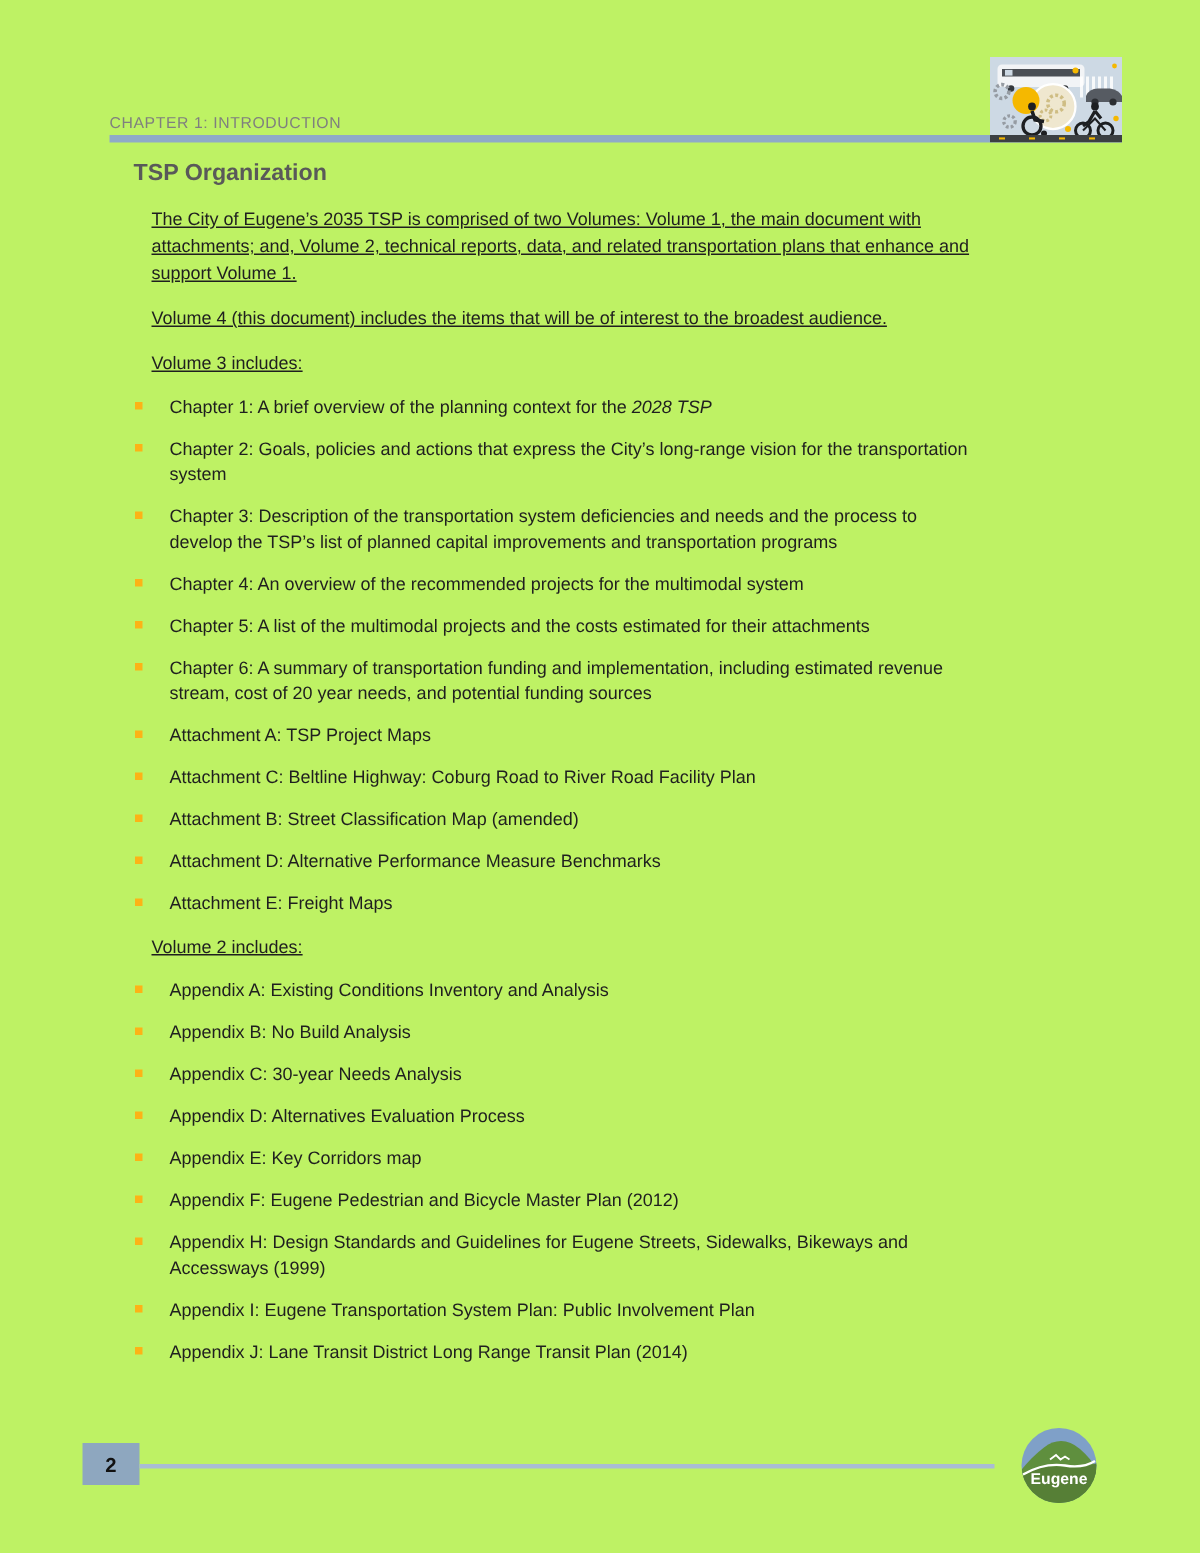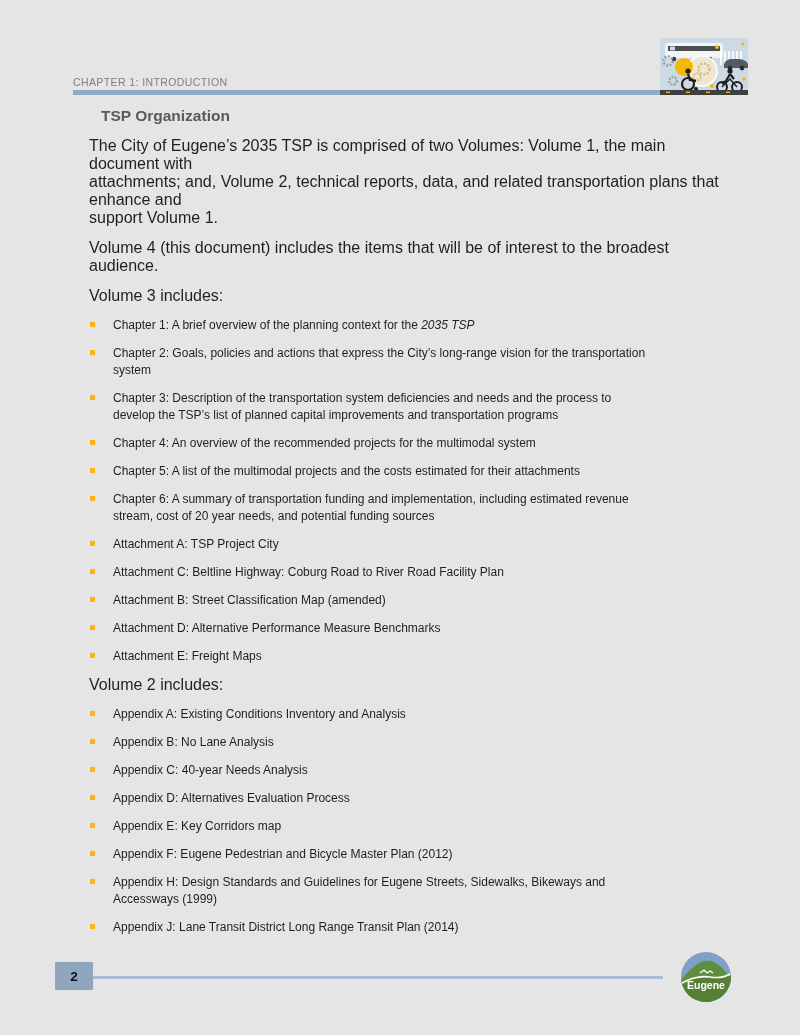--- a/index.html
+++ b/index.html
@@ -1,40 +1,40 @@
 <!DOCTYPE html>
 <html style="--rule-blue: #8faac7; --footer-line-blue: #a9bcd4; --page-badge-blue: #8ea7bf; --bullet-gold: #fcb316; --heading-gray: #595959; --chapter-gray: #7f7f7f; --logo-blue: #7fa0c8; --logo-green: #5f8f3e; --collage-bg-blue: #cdd9e4; --collage-yellow: #f5b800;"><head>
 <meta charset="utf-8">
 <style>
   html,body{margin:0;padding:0;}
   body{
     width:800px;height:1035px;background:#ffffff;position:relative;
     font-family:"Liberation Sans",sans-serif;color:#1f1f1f;overflow:hidden;
   }
-  .page{position:absolute;inset:0;background:#e5e5e5;}
+  .page{position:absolute;inset:0;background:#bef264;}
 
   
   .chapter-label{
     position:absolute;left:73px;top:76px;
     font-size:10.5px;letter-spacing:.4px;color:var(--chapter-gray,#7f7f7f);
   }
   .header-rule{
     position:absolute;left:73px;top:90px;width:675px;height:5px;
     background:var(--rule-blue,#8faac7);
   }
   .collage{position:absolute;left:660px;top:38px;width:88px;height:57px;}
 
   
   main{position:absolute;left:89px;top:106px;width:640px;}
   h1.doc-heading{
-    margin:0 0 12px 12px;font-size:15.5px;line-height:19px;font-weight:bold;
+    margin:0 0 12px 0;font-size:15.5px;line-height:19px;font-weight:bold;
     color:var(--heading-gray,#595959);
   }
   p.body-par{
-    margin:0 0 12px 0;font-size:16px;line-height:18px;white-space:pre-line;
+    margin:0 0 12px 12px;font-size:12px;line-height:18px;white-space:pre-line;text-decoration:underline;
   }
   ul.bullet-list{list-style:none;margin:2px 0 1px 0;padding:0;}
   li.bullet-item{
     position:relative;padding-left:24px;margin:0 0 11px 0;
     font-size:12px;line-height:17px;
   }
   .bullet-sq{
     position:absolute;left:1px;top:5px;width:5px;height:5px;
     background:var(--bullet-gold,#fcb316);
   }
@@ -121,21 +121,21 @@
 attachments; and, Volume 2, technical reports, data, and related transportation plans that enhance and
 support Volume 1.</p>
 
     <p class="body-par">Volume 4 (this document) includes the items that will be of interest to the broadest audience.</p>
 
     <p class="body-par">Volume 3 includes:</p>
 
     <ul class="bullet-list">
   <li class="bullet-item">
     <span class="bullet-sq"></span>
-    <span class="bullet-text"><span class="t">Chapter 1: A brief overview of the planning context for the </span><em class="i">2035 TSP</em></span>
+    <span class="bullet-text"><span class="t">Chapter 1: A brief overview of the planning context for the </span><em class="i">2028 TSP</em></span>
   </li>
 
   <li class="bullet-item">
     <span class="bullet-sq"></span>
     <span class="bullet-text"><span class="t">Chapter 2: Goals, policies and actions that express the City’s long-range vision for the transportation
 system</span></span>
   </li>
 
   <li class="bullet-item">
     <span class="bullet-sq"></span>
@@ -154,21 +154,21 @@
   </li>
 
   <li class="bullet-item">
     <span class="bullet-sq"></span>
     <span class="bullet-text"><span class="t">Chapter 6: A summary of transportation funding and implementation, including estimated revenue
 stream, cost of 20 year needs, and potential funding sources</span></span>
   </li>
 
   <li class="bullet-item">
     <span class="bullet-sq"></span>
-    <span class="bullet-text"><span class="t">Attachment A: TSP Project City</span></span>
+    <span class="bullet-text"><span class="t">Attachment A: TSP Project Maps</span></span>
   </li>
 
   <li class="bullet-item">
     <span class="bullet-sq"></span>
     <span class="bullet-text"><span class="t">Attachment C: Beltline Highway: Coburg Road to River Road Facility Plan</span></span>
   </li>
 
   <li class="bullet-item">
     <span class="bullet-sq"></span>
     <span class="bullet-text"><span class="t">Attachment B: Street Classification Map (amended)</span></span>
@@ -188,26 +188,26 @@
     <p class="body-par">Volume 2 includes:</p>
 
     <ul class="bullet-list">
   <li class="bullet-item">
     <span class="bullet-sq"></span>
     <span class="bullet-text"><span class="t">Appendix A: Existing Conditions Inventory and Analysis</span></span>
   </li>
 
   <li class="bullet-item">
     <span class="bullet-sq"></span>
-    <span class="bullet-text"><span class="t">Appendix B: No Lane Analysis</span></span>
-  </li>
-
-  <li class="bullet-item">
-    <span class="bullet-sq"></span>
-    <span class="bullet-text"><span class="t">Appendix C: 40-year Needs Analysis</span></span>
+    <span class="bullet-text"><span class="t">Appendix B: No Build Analysis</span></span>
+  </li>
+
+  <li class="bullet-item">
+    <span class="bullet-sq"></span>
+    <span class="bullet-text"><span class="t">Appendix C: 30-year Needs Analysis</span></span>
   </li>
 
   <li class="bullet-item">
     <span class="bullet-sq"></span>
     <span class="bullet-text"><span class="t">Appendix D: Alternatives Evaluation Process</span></span>
   </li>
 
   <li class="bullet-item">
     <span class="bullet-sq"></span>
     <span class="bullet-text"><span class="t">Appendix E: Key Corridors map</span></span>
@@ -218,20 +218,24 @@
     <span class="bullet-text"><span class="t">Appendix F: Eugene Pedestrian and Bicycle Master Plan (2012)</span></span>
   </li>
 
 
   <li class="bullet-item">
     <span class="bullet-sq"></span>
     <span class="bullet-text"><span class="t">Appendix H: Design Standards and Guidelines for Eugene Streets, Sidewalks, Bikeways and
 Accessways (1999)</span></span>
   </li>
 
+  <li class="bullet-item">
+    <span class="bullet-sq"></span>
+    <span class="bullet-text"><span class="t">Appendix I: Eugene Transportation System Plan: Public Involvement Plan</span></span>
+  </li>
 
   <li class="bullet-item">
     <span class="bullet-sq"></span>
     <span class="bullet-text"><span class="t">Appendix J: Lane Transit District Long Range Transit Plan (2014)</span></span>
   </li>
 </ul>
   </main>
 
   <div class="page-badge">2</div>
   <div class="footer-line"></div>

